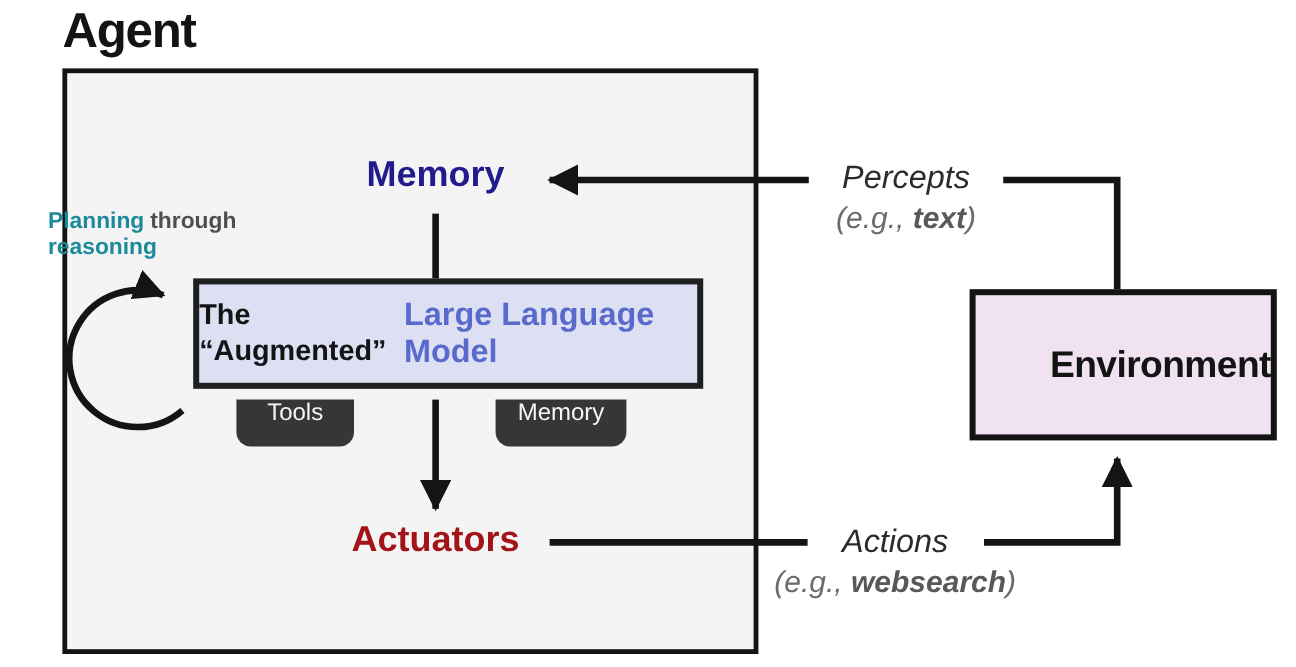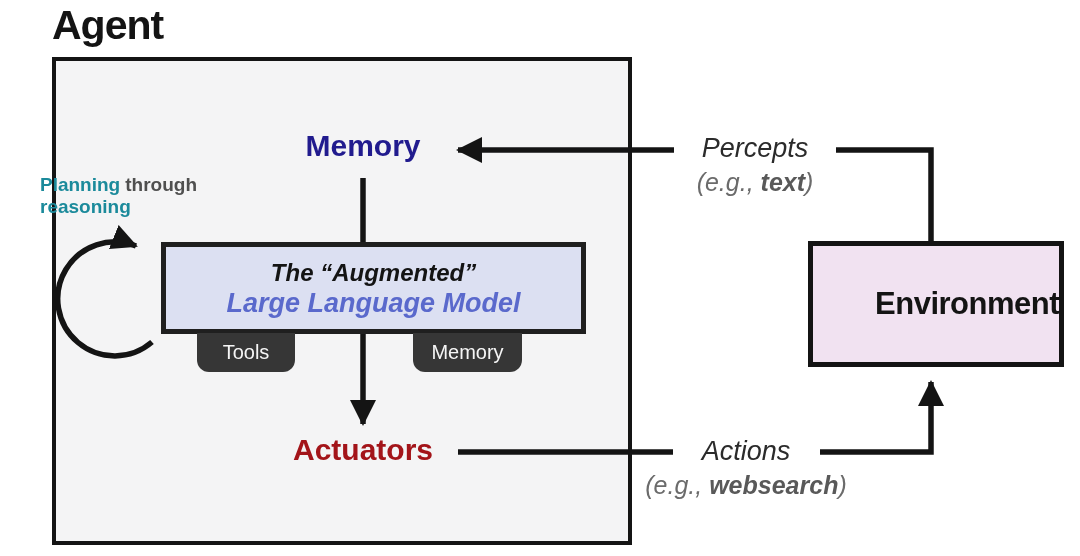--- a/index.html
+++ b/index.html
@@ -25,30 +25,30 @@
   .actuators-label{
     left:263px;top:433px;width:200px;text-align:center;
     font-size:30px;font-weight:700;color:var(--actuators,#a31419);
   }
   .planning{
     left:40px;top:174px;width:222px;text-align:left;
     font-size:19px;font-weight:700;line-height:22px;color:var(--planning-teal,#1b8a9b);
   }
   .planning .gray{color:var(--through-gray,#4f4f4f);margin-left:5px;}
   .llm-box{
-    left:161px;top:242px;width:425px;height:92px;box-sizing:border-box;
+    left:161px;top:232px;width:425px;height:92px;box-sizing:border-box;
     border:5px solid #1f1f1f;background:var(--llm-box-fill,#dce0f2);
-    display:flex;flex-direction:column;align-items:center;justify-content:center;font-style:italic;
+    display:flex;flex-direction:row;align-items:center;justify-content:center;
   }
   .llm-line1{font-size:24px;font-weight:700;color:#141414;line-height:30px;}
   .llm-line2{font-size:27px;font-weight:700;color:var(--llm-text,#5a69cc);line-height:31px;}
   .tab{
     top:333px;height:39px;box-sizing:border-box;background:var(--tab-bg,#363636);
     border-radius:0 0 12px 12px;color:#f5f5f5;font-size:20px;font-weight:500;
-    display:flex;align-items:center;justify-content:center;
+    display:flex;justify-content:center;
   }
   .tab-tools{left:197px;width:98px;}
   .tab-memory{left:413px;width:109px;}
   .env-box{
     left:808px;top:241px;width:256px;height:126px;box-sizing:border-box;
     border:5px solid var(--line-black,#141414);background:var(--env-box-fill,#f1e2f1);
     display:flex;align-items:center;justify-content:flex-end;
     font-size:31px;font-weight:700;color:#141414;letter-spacing:-0.5px;
   }
   .flow-label{

